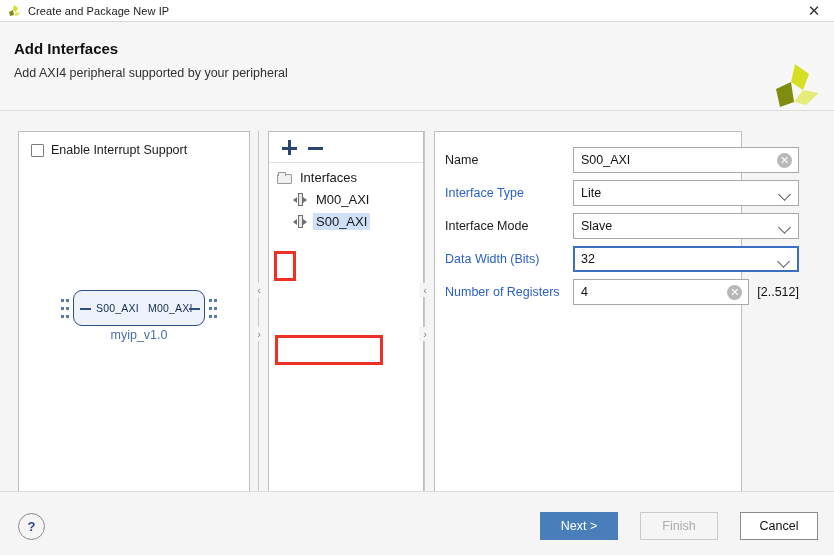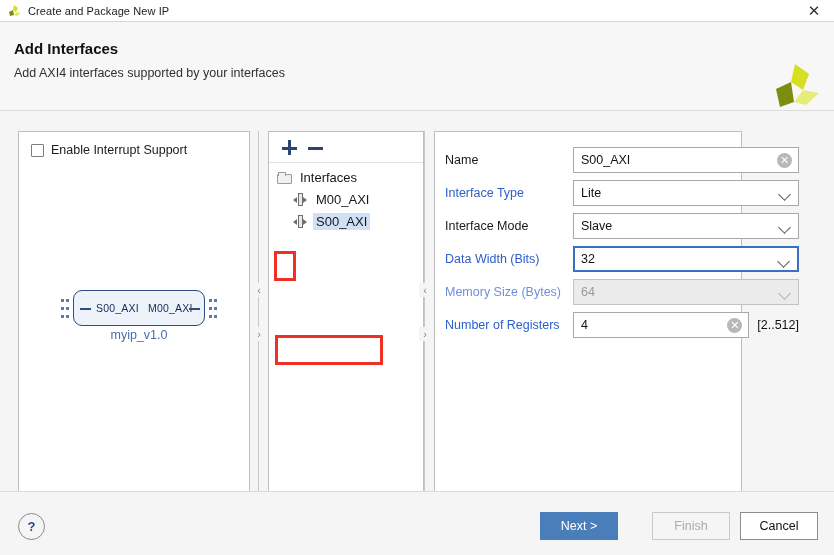--- a/index.html
+++ b/index.html
@@ -265,21 +265,21 @@
     cursor: pointer;
   }
   .btn.primary {
     background: #4a7ebb; border-color: #4a7ebb; color: #ffffff;
   }
   .btn.disabled {
     background: #f5f5f5; border-color: #cacaca; color: #acacac; cursor: default;
   }
   #btn-back { left: 440px; }
   #btn-next { left: 540px; }
-  #btn-finish { left: 640px; margin-left: 12px; }
+  #btn-finish { left: 640px; }
   #btn-cancel { left: 740px; }
 
   
   .annot {
     position: absolute; border: 3px solid #ee3124; box-sizing: border-box;
     pointer-events: none;
   }
   #annot-plus { left: 274px; top: 140px; width: 22px; height: 30px; }
   #annot-tree { left: 275px; top: 224px; width: 108px; height: 30px; }
 </style>
@@ -294,21 +294,21 @@
       <polygon points="10,9 15,10 11,13 8,12" fill="#e3e96a"></polygon>
     </svg>
   </div>
   <span class="title-text">Create and Package New IP</span>
   <div class="title-close">✕</div>
 </div>
 <div class="titlebar-sep"></div>
 
 <div class="header">
   <div class="header-title">Add Interfaces</div>
-  <div class="header-sub">Add AXI4 interfaces supported by your interfaces</div>
+  <div class="header-sub">Add AXI4 peripheral supported by your peripheral</div>
   <div class="logo">
     <svg width="52" height="48" viewBox="0 0 52 48">
       <polygon points="27,2 41,12 35,28 23,20" fill="#d7df23"></polygon>
       <polygon points="8,27 23,20 26,40 12,45" fill="#7e8c10"></polygon>
       <polygon points="35,28 51,31 38,43 26,40" fill="#e6ec7a"></polygon>
     </svg>
   </div>
 </div>
 <div class="header-sep"></div>
 
@@ -423,27 +423,20 @@
       </div>
 
       <div class="form-row">
         <span class="form-label link">Data Width (Bits)</span>
         <div class="ctl wide select focused">
           <span>32</span>
           <span class="chevron"></span>
         </div>
       </div>
 
-      <div class="form-row">
-        <span class="form-label link disabled">Memory Size (Bytes)</span>
-        <div class="ctl wide select disabled">
-          <span>64</span>
-          <span class="chevron"></span>
-        </div>
-      </div>
 
       <div class="form-row">
         <span class="form-label link">Number of Registers</span>
         <div class="ctl narrow">
           <span>4</span>
           <span class="clear-btn">✕</span>
         </div>
         <span class="range-hint">[2..512]</span>
       </div>
 

